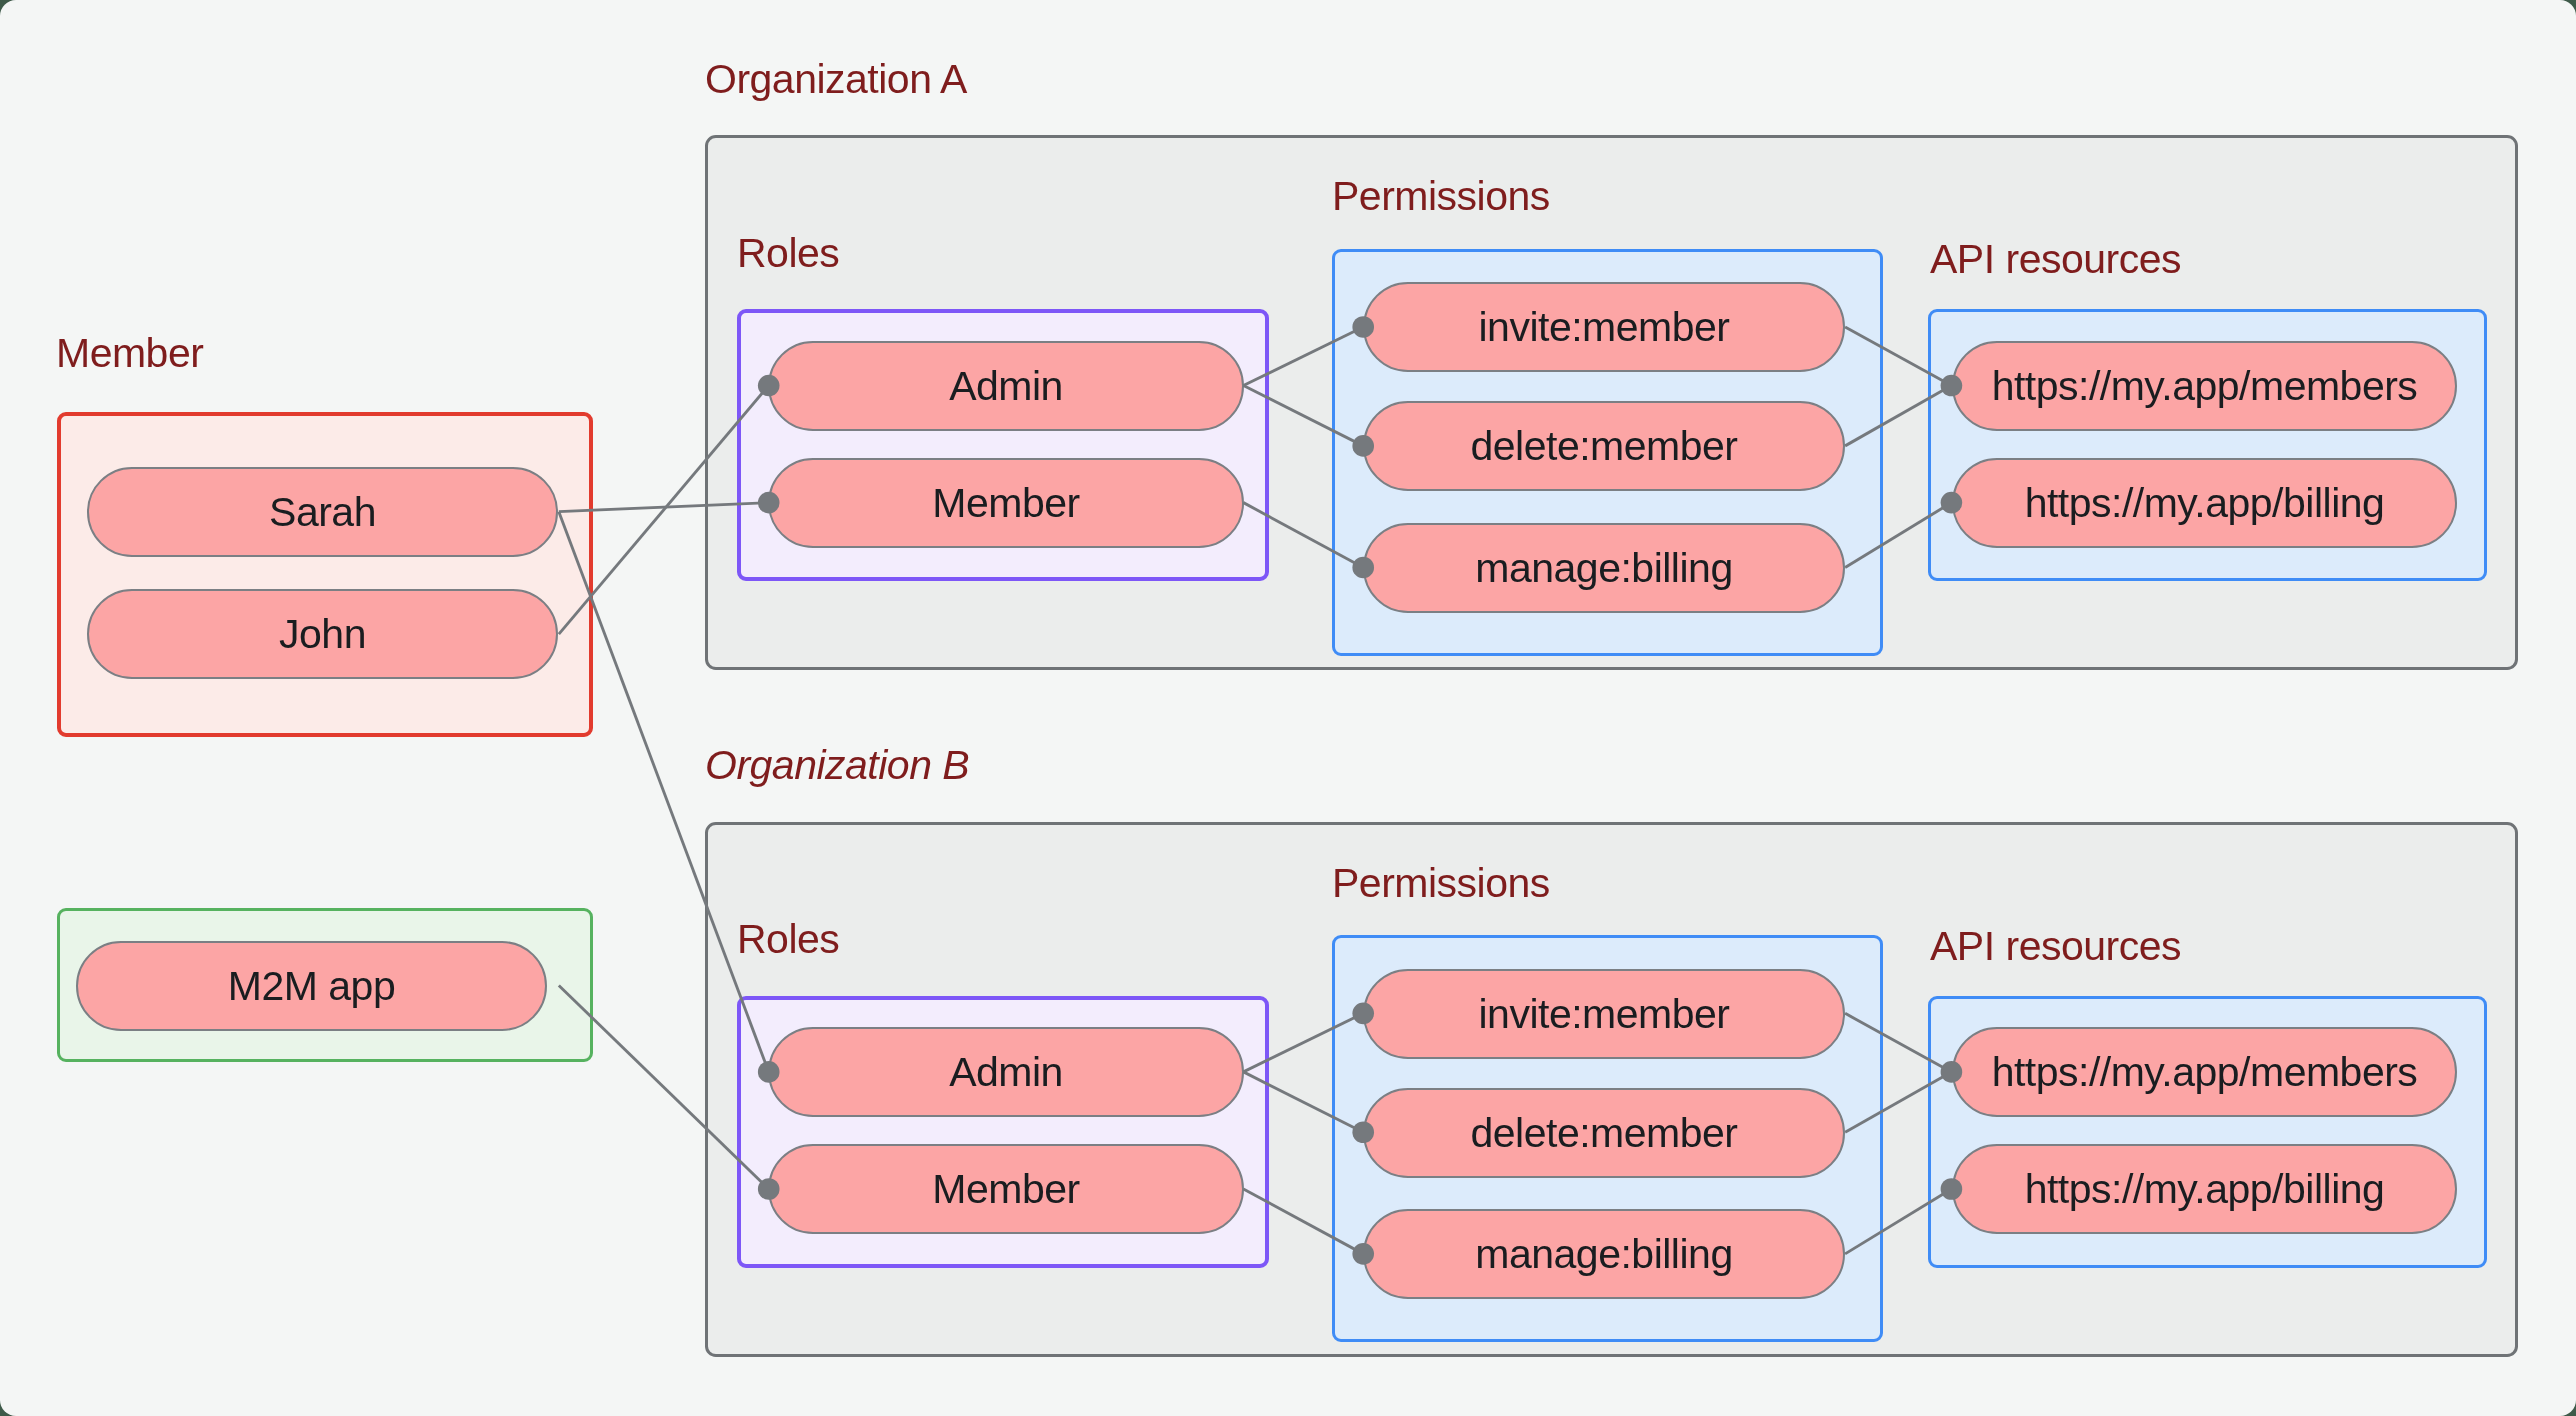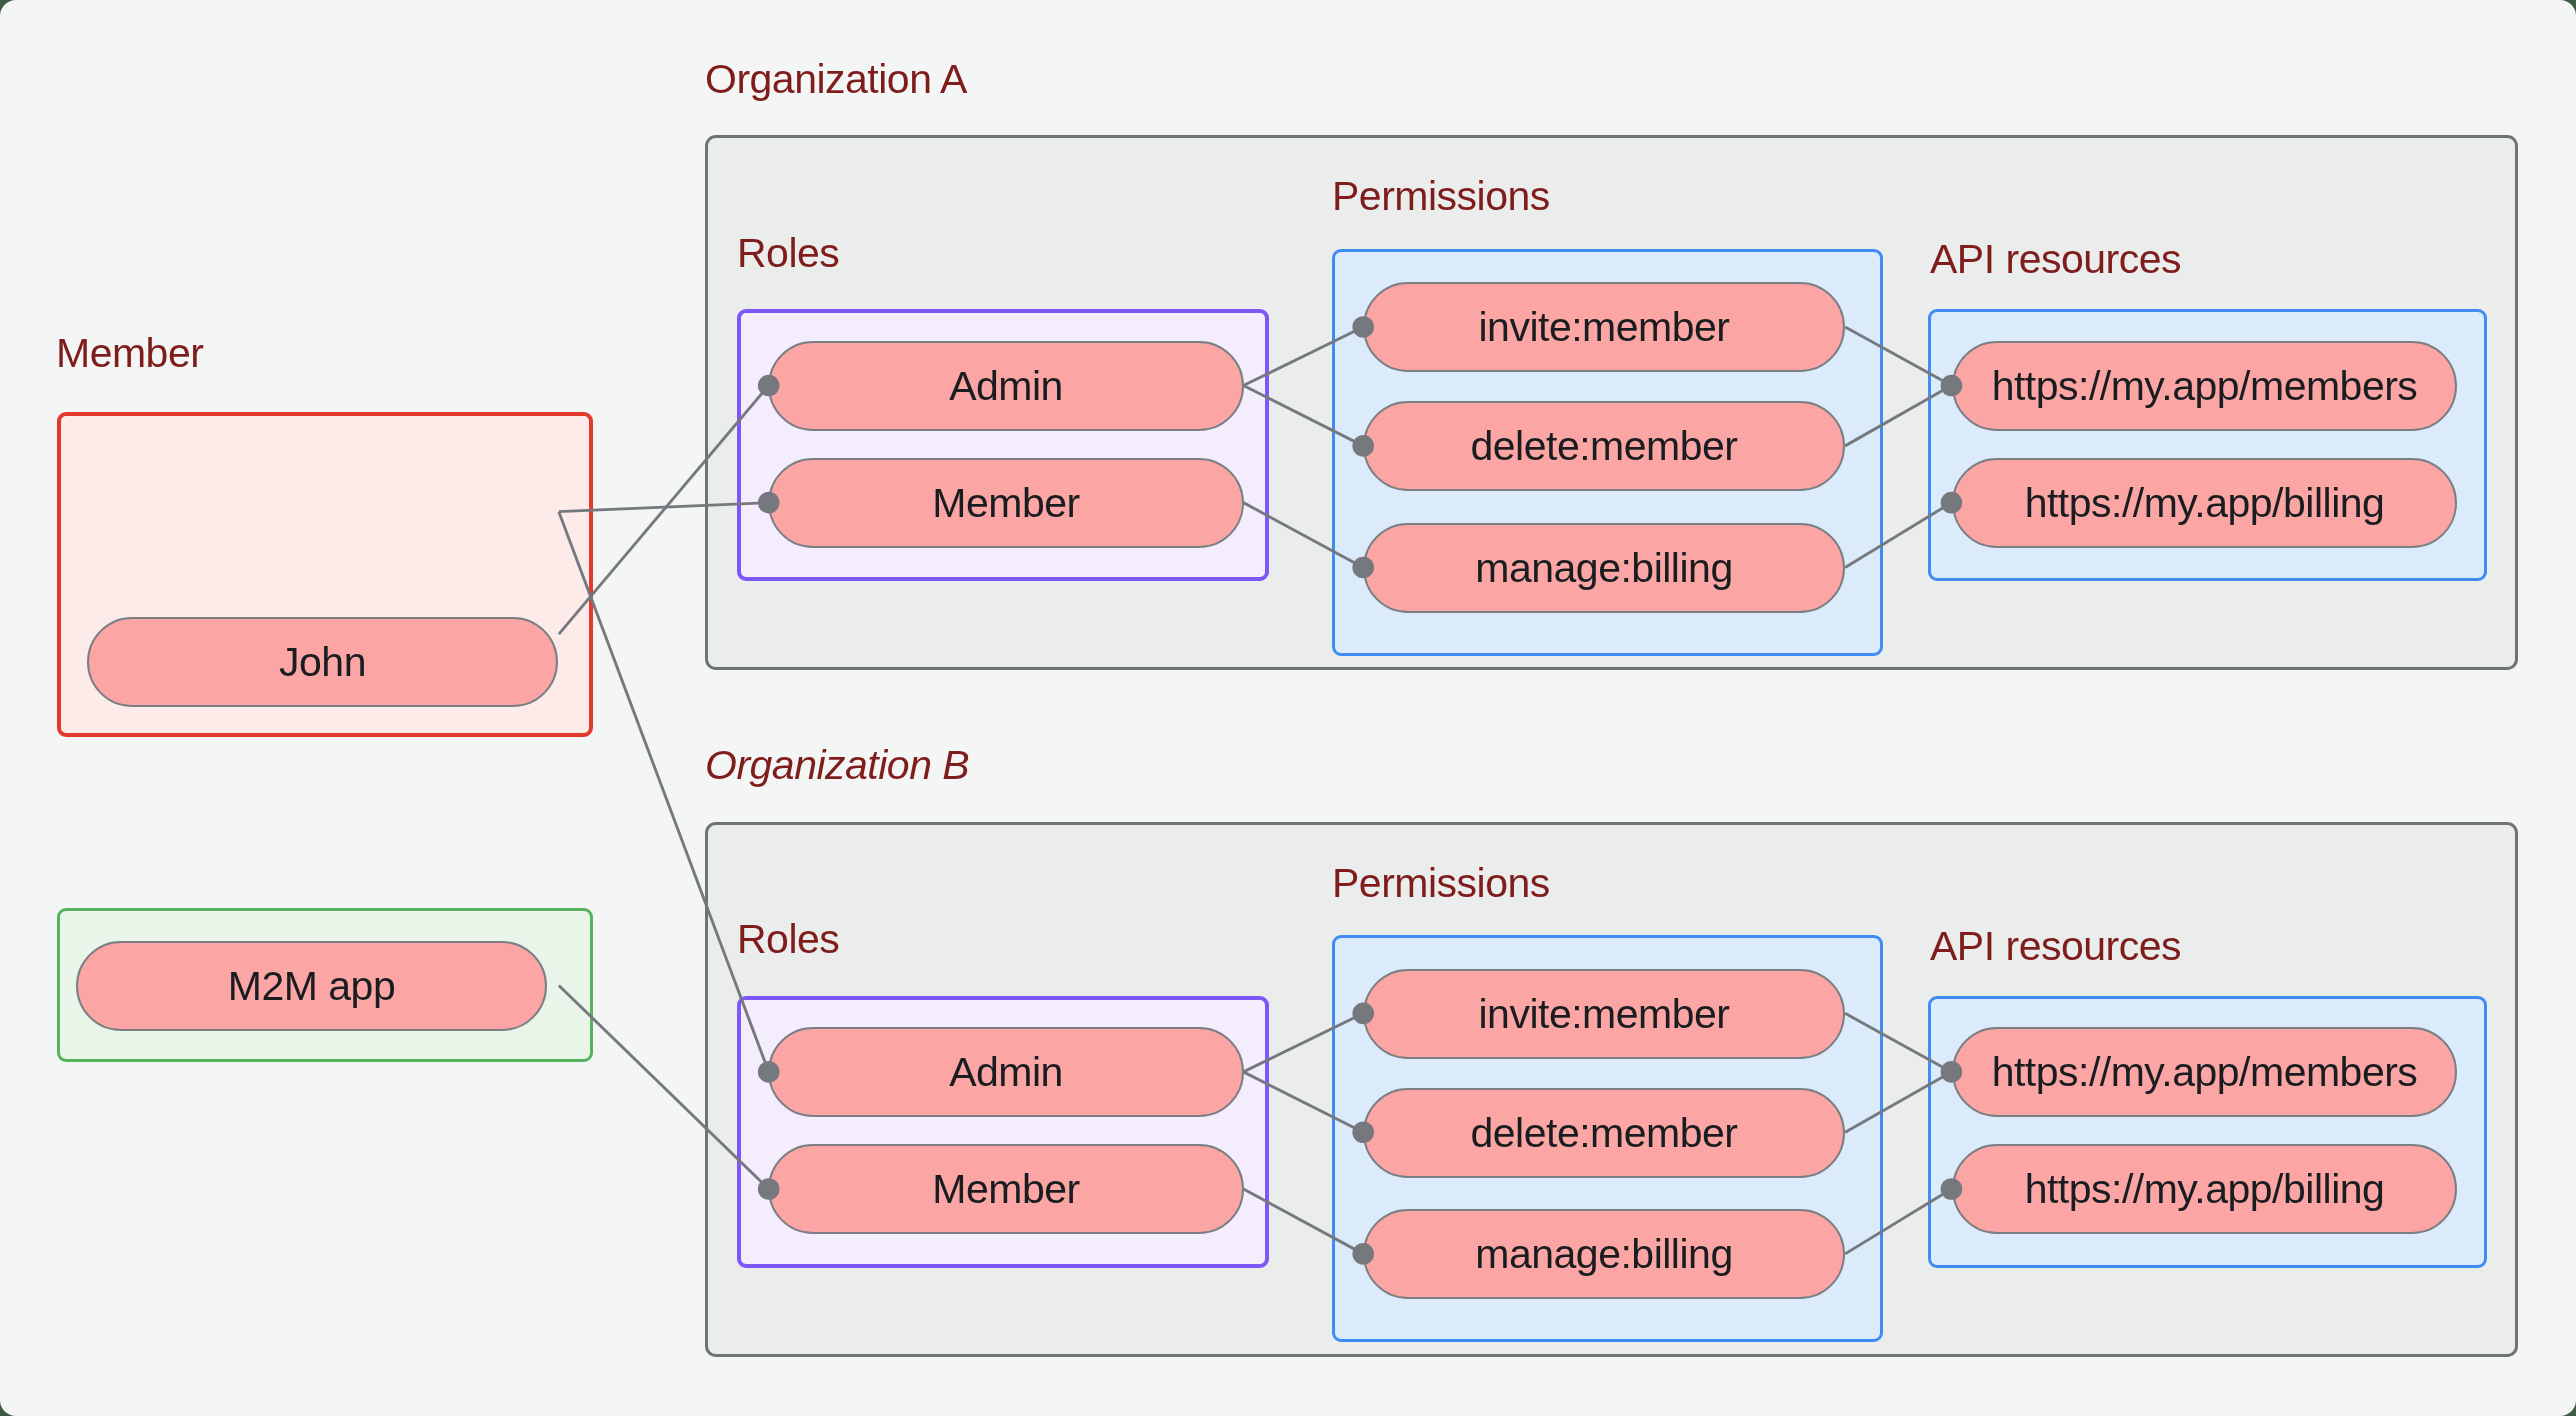--- a/index.html
+++ b/index.html
@@ -27,21 +27,22 @@
   svg.edges line{stroke:#75797d;stroke-width:3.2px;}
   svg.edges circle{fill:#75797d;}
 </style>
 </head>
 <body>
 
 <div class="canvas">
 
   <div class="lbl" style="left:56px;top:330px;">Member</div>
   <div class="box users-box" style="left:57px;top:412px;width:536px;height:325px;"></div>
-  <div class="pill" style="left:87px;top:589px;width:471px;margin-top:28px;">John</div>
+  <div class="pill" style="left:87px;top:467px;width:471px;">Sarah</div>
+  <div class="pill" style="left:87px;top:589px;width:471px;">John</div>
 
   <div class="box m2m-box" style="left:57px;top:908px;width:536px;height:154px;"></div>
   <div class="pill" style="left:76px;top:941px;width:471px;">M2M app</div>
 
   <div class="lbl" style="left:705px;top:56px;">Organization A</div>
   <div class="box org-box" style="left:705px;top:135px;width:1813px;height:535px;"></div>
 
   <div class="lbl" style="left:737px;top:230px;">Roles</div>
   <div class="box roles-box" style="left:737px;top:309px;width:532px;height:272px;"></div>
   <div class="pill" style="left:768px;top:341px;width:476px;">Admin</div>

